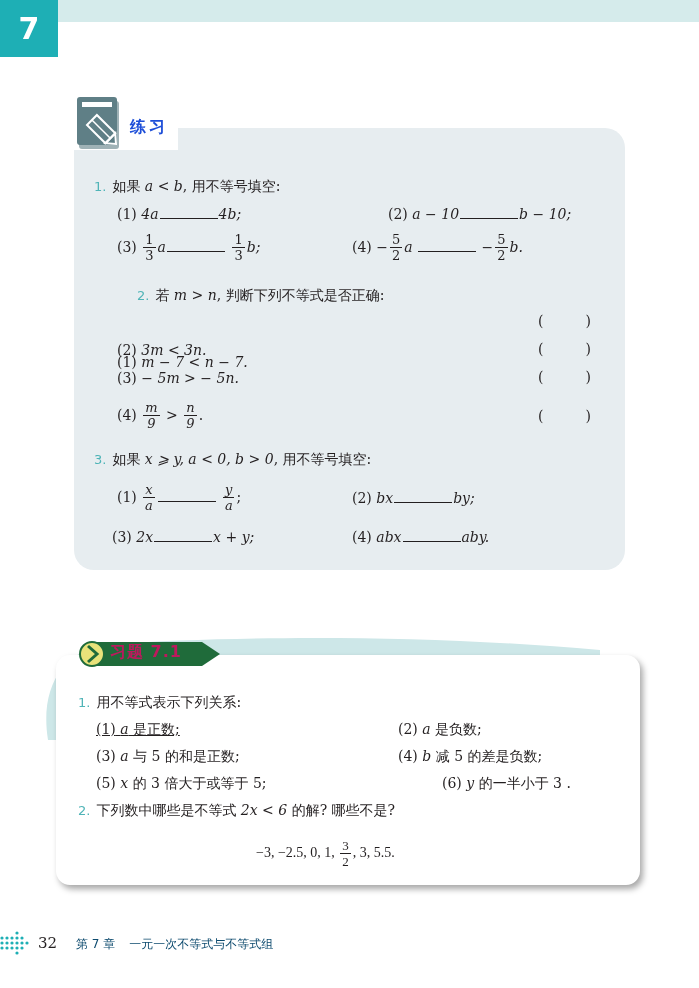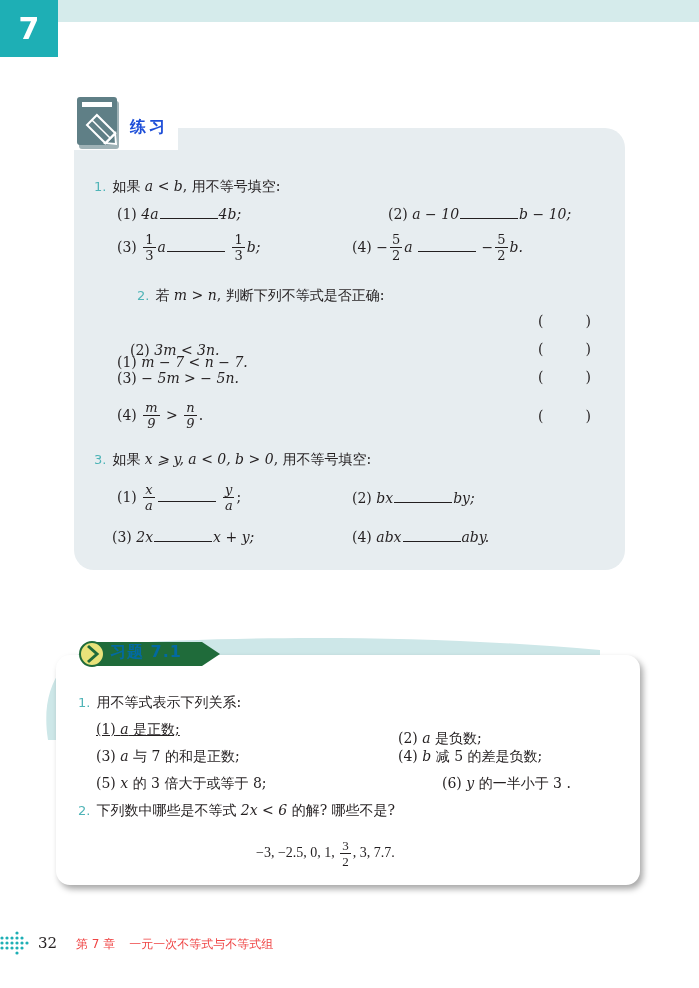--- a/index.html
+++ b/index.html
@@ -27,25 +27,25 @@
     font-size: 13px; line-height: 15px; margin: 0 2px; }
   .frac .num { border-bottom: 1px solid #231f20; padding: 0 2px; }
   .paren { position: absolute; font-size: 14px; }
 
   
   .swoosh { position: absolute; left: 40px; top: 630px; width: 560px; height: 110px; }
   .exercise { position: absolute; left: 56px; top: 655px; width: 584px; height: 230px; background: #fff;
     border-radius: 14px; box-shadow: 3px 4px 6px rgba(0,0,0,0.35); }
   .ex-banner { position: absolute; left: 78px; top: 640px; width: 142px; height: 28px; }
   .ex-title { position: absolute; left: 110px; top: 642px; font-family: "DejaVu Sans", sans-serif; font-weight: bold;
-    font-size: 16px; color: #0369a1; letter-spacing: 1px; }
+    font-size: 16px; color: #be185d; letter-spacing: 1px; }
 
   .footer-dots { position: absolute; left: 0; top: 928px; }
   .page-num { position: absolute; left: 38px; top: 934px; font-size: 15px; color: #231f20; }
-  .footer-chapter { position: absolute; left: 76px; top: 936px; font-family: "DejaVu Sans", sans-serif; font-size: 12px; color: #ef4444; }
+  .footer-chapter { position: absolute; left: 76px; top: 936px; font-family: "DejaVu Sans", sans-serif; font-size: 12px; color: #0c4a6e; }
   .footer-chapter span + span { margin-left: 14px; }
 </style>
 </head>
 <body>
 
 <div class="top-band"></div>
 <div class="chapter-tab">
     <span>7</span>
   </div>
 
@@ -92,21 +92,21 @@
   <span>−</span><span class="frac">
       <span class="num">5</span>
       <span>2</span>
     </span><span class="it">b.</span>
 </div>
 
 <div class="q" style="left:94px; top:286px;margin-left:43px;">
   <span class="qnum">2.</span><span>若 </span><span class="it">m &gt; n</span><span>, 判断下列不等式是否正确:</span>
 </div>
 <div class="q" style="left:117px; top:313px;margin-top:40px;"><span>(1)</span> <span class="it">m − 7 &lt; n − 7.</span></div>
-<div class="q" style="left:130px; top:341px;"><span>(2)</span> <span class="it">3m &lt; 3n.</span></div>
+<div class="q" style="left:117px; top:341px;"><span>(2)</span> <span class="it">3m &lt; 3n.</span></div>
 <div class="q" style="left:117px; top:369px;"><span>(3)</span> <span class="it">− 5m &gt; − 5n.</span></div>
 <div class="q" style="left:117px; top:400px;">
   <span>(4)</span>
   <span class="frac it">
       <span class="num">m</span>
       <span>9</span>
     </span>
   <span>&gt;</span>
   <span class="frac it">
       <span class="num">n</span>
@@ -143,31 +143,31 @@
 <div class="exercise"></div>
 <svg class="ex-banner" viewBox="0 0 142 28">
   <polygon points="14,2 124,2 142,14 124,26 14,26" fill="#1f6b3a"></polygon>
   <circle cx="14" cy="14" r="12" fill="#e8e27a" stroke="#1f6b3a" stroke-width="2"></circle>
   <polyline points="10,6 19,14 10,22" fill="none" stroke="#1f6b3a" stroke-width="3"></polyline>
 </svg>
 <div class="ex-title">习题 7.1</div>
 
 <div class="q" style="left:78px; top:693px;"><span class="qnum">1.</span><span>用不等式表示下列关系:</span></div>
 <div class="q" style="left:96px; top:720px;text-decoration:underline;"><span>(1)</span> <span class="it">a</span><span> 是正数;</span></div>
-<div class="q" style="left:398px; top:720px;margin-top:9px;"><span>(2)</span> <span class="it">a</span><span> 是负数;</span></div>
-<div class="q" style="left:96px; top:747px;"><span>(3)</span> <span class="it">a</span><span> 与 7 的和是正数;</span></div>
+<div class="q" style="left:398px; top:720px;"><span>(2)</span> <span class="it">a</span><span> 是负数;</span></div>
+<div class="q" style="left:96px; top:747px;"><span>(3)</span> <span class="it">a</span><span> 与 5 的和是正数;</span></div>
 <div class="q" style="left:398px; top:747px;"><span>(4)</span> <span class="it">b</span><span> 减 5 的差是负数;</span></div>
-<div class="q" style="left:96px; top:774px;"><span>(5)</span> <span class="it">x</span><span> 的 3 倍大于或等于 8;</span></div>
+<div class="q" style="left:96px; top:774px;"><span>(5)</span> <span class="it">x</span><span> 的 3 倍大于或等于 5;</span></div>
 <div class="q" style="left:398px; top:774px;margin-left:44px;"><span>(6)</span> <span class="it">y</span><span> 的一半小于 3 .</span></div>
 
 <div class="q" style="left:78px; top:801px;"><span class="qnum">2.</span><span>下列数中哪些是不等式 </span><span class="it">2x &lt; 6</span><span> 的解? 哪些不是?</span></div>
 <div class="q" style="left:256px; top:838px;font-family:Liberation Serif, serif;"><span>−3, −2.5, 0, 1, </span><span class="frac">
       <span class="num">3</span>
       <span>2</span>
-    </span><span>, 3, 7.7.</span></div>
+    </span><span>, 3, 5.5.</span></div>
 
 <svg class="footer-dots" width="34" height="30" viewBox="0 0 34 30">
   <g fill="#1eafb5">
     <circle cx="2" cy="10" r="1.6"></circle>
       <circle cx="7" cy="10" r="1.6"></circle>
       <circle cx="12" cy="10" r="1.6"></circle>
       <circle cx="17" cy="10" r="1.6"></circle>
       <circle cx="22" cy="10" r="1.6"></circle>
     <circle cx="2" cy="15" r="1.6"></circle>
       <circle cx="7" cy="15" r="1.6"></circle>

